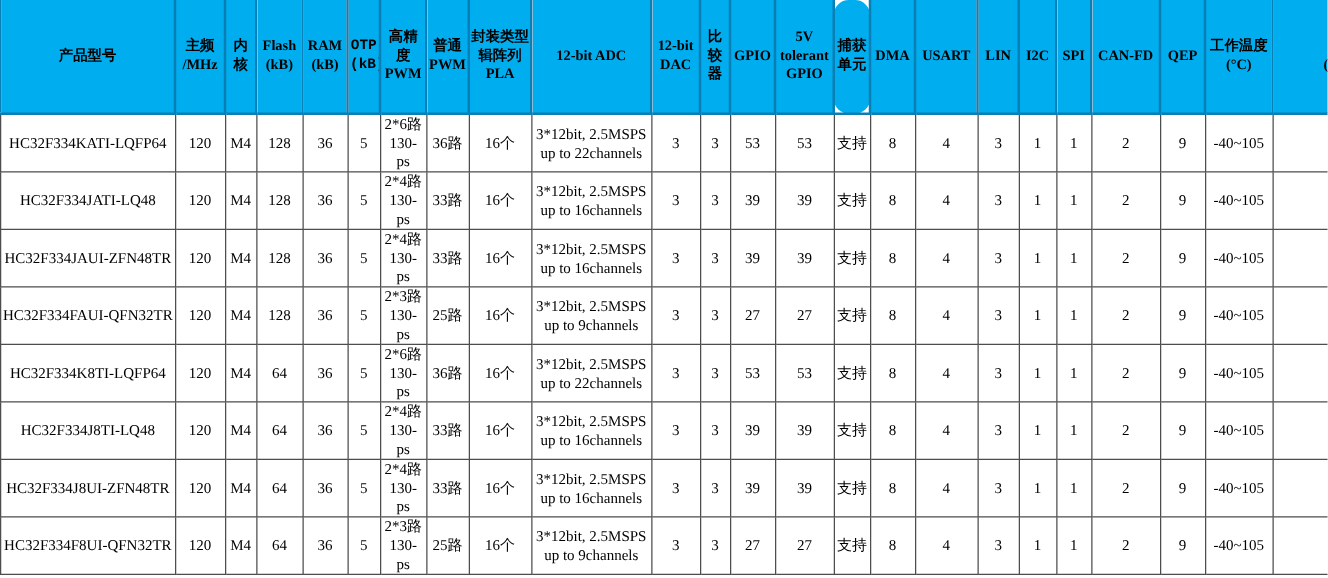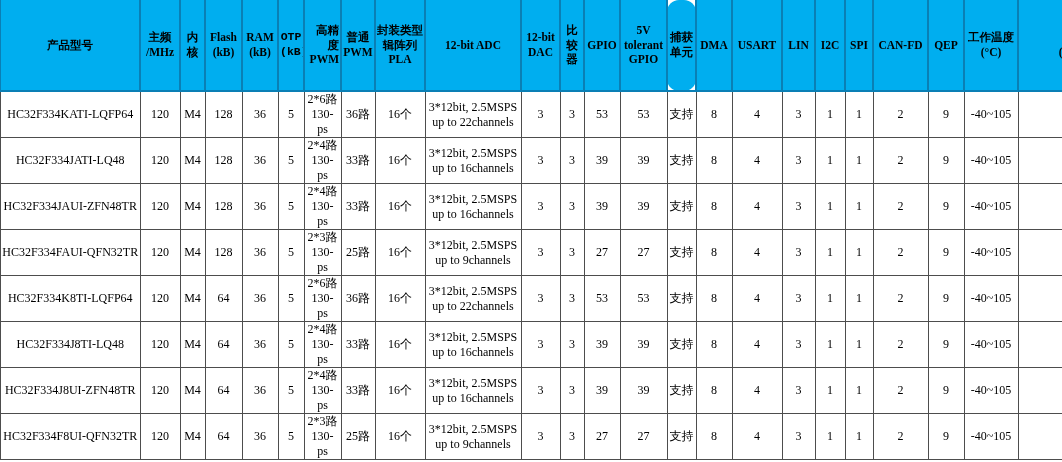--- a/index.html
+++ b/index.html
@@ -62,21 +62,21 @@
         <th style="width: 36px;">主频
 /MHz</th>
         <th style="width: 21px;">内
 核</th>
         <th style="width: 33px;">Flash
 (kB)</th>
         <th style="width: 32px; margin-left: 44px;">RAM
 (kB)</th>
         <th style="width: 22px; font-family: Liberation Mono, monospace;">OTP
 (kB)</th>
-        <th style="width: 33px; text-align: right;">高精度
+        <th style="width: 33px;">高精度
 PWM</th>
         <th style="width: 30px;">普通
 PWM</th>
         <th style="width: 46px;">封装类型
 辑阵列
 PLA</th>
         <th style="width: 92px;">12-bit ADC</th>
         <th style="width: 35px;">12-bit
 DAC</th>
         <th style="width: 20px;">比

